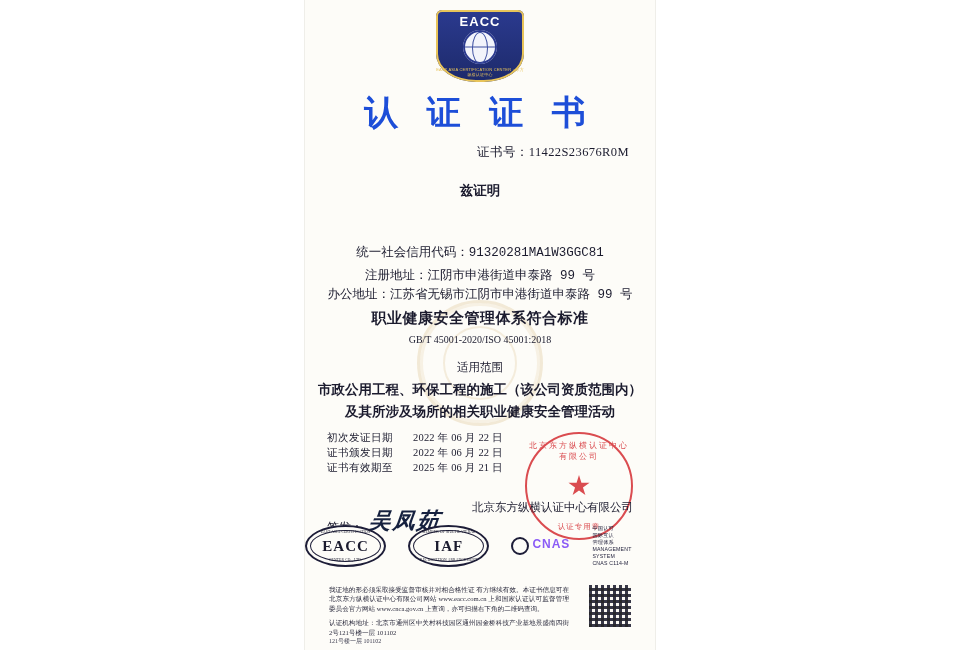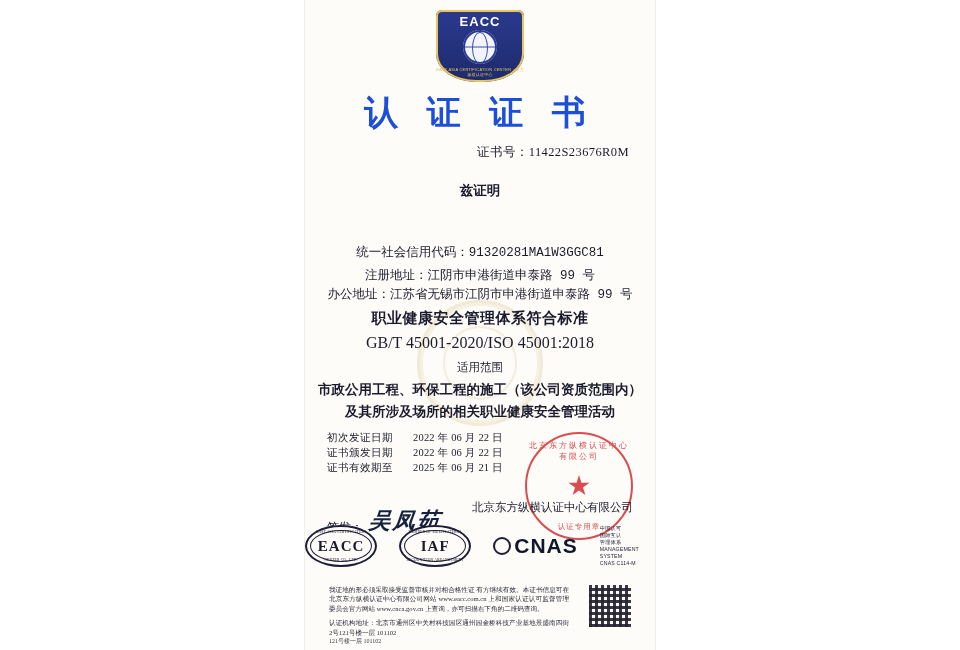--- a/index.html
+++ b/index.html
@@ -95,21 +95,21 @@
   }
   .l-credit{top:245px;}
   .l-reg{top:268px;}
   .l-office{top:287px;}
   .standard-cn{
     position:absolute;left:0;right:0;top:309px;
     text-align:center;font-size:15px;font-weight:bold;letter-spacing:.5px;
   }
   .standard-en{
     position:absolute;left:0;right:0;top:334px;
-    text-align:center;font-size:16px;
+    text-align:center;font-size:10px;
   }
   .scope-label{
     position:absolute;left:0;right:0;top:360px;
     text-align:center;font-size:11.5px;
   }
   .scope-1{
     position:absolute;left:0;right:0;top:381px;
     text-align:center;font-size:13.5px;font-weight:bold;
   }
   .scope-2{
@@ -181,22 +181,22 @@
   .ellipse.inner:before{
     content:"";position:absolute;inset:3px;border:1px solid #1d1d38;border-radius:50%;
   }
   .ellipse small{
     position:absolute;top:3px;left:0;right:0;text-align:center;
     font-size:3.6px;font-weight:normal;letter-spacing:.2px;
   }
   .ellipse small.bot{top:auto;bottom:3px;}
   .cnas{
     font-family:"Liberation Sans",sans-serif;
-    font-weight:bold;font-size:21px;letter-spacing:1px;color:#0f172a;
-    display:flex;align-items:center;gap:3px;
+    font-weight:bold;font-size:12px;letter-spacing:1px;color:#8b5cf6;
+    display:flex;align-items:flex-start;gap:3px;
   }
   .cnas .dot{
     width:14px;height:14px;border-radius:50%;
     border:2px solid #1d1d38;display:inline-block;
   }
   .cnas-side{
     font-family:"Liberation Sans",sans-serif;
     font-size:5.2px;line-height:7px;color:#1d1d38;letter-spacing:.2px;
   }
 

